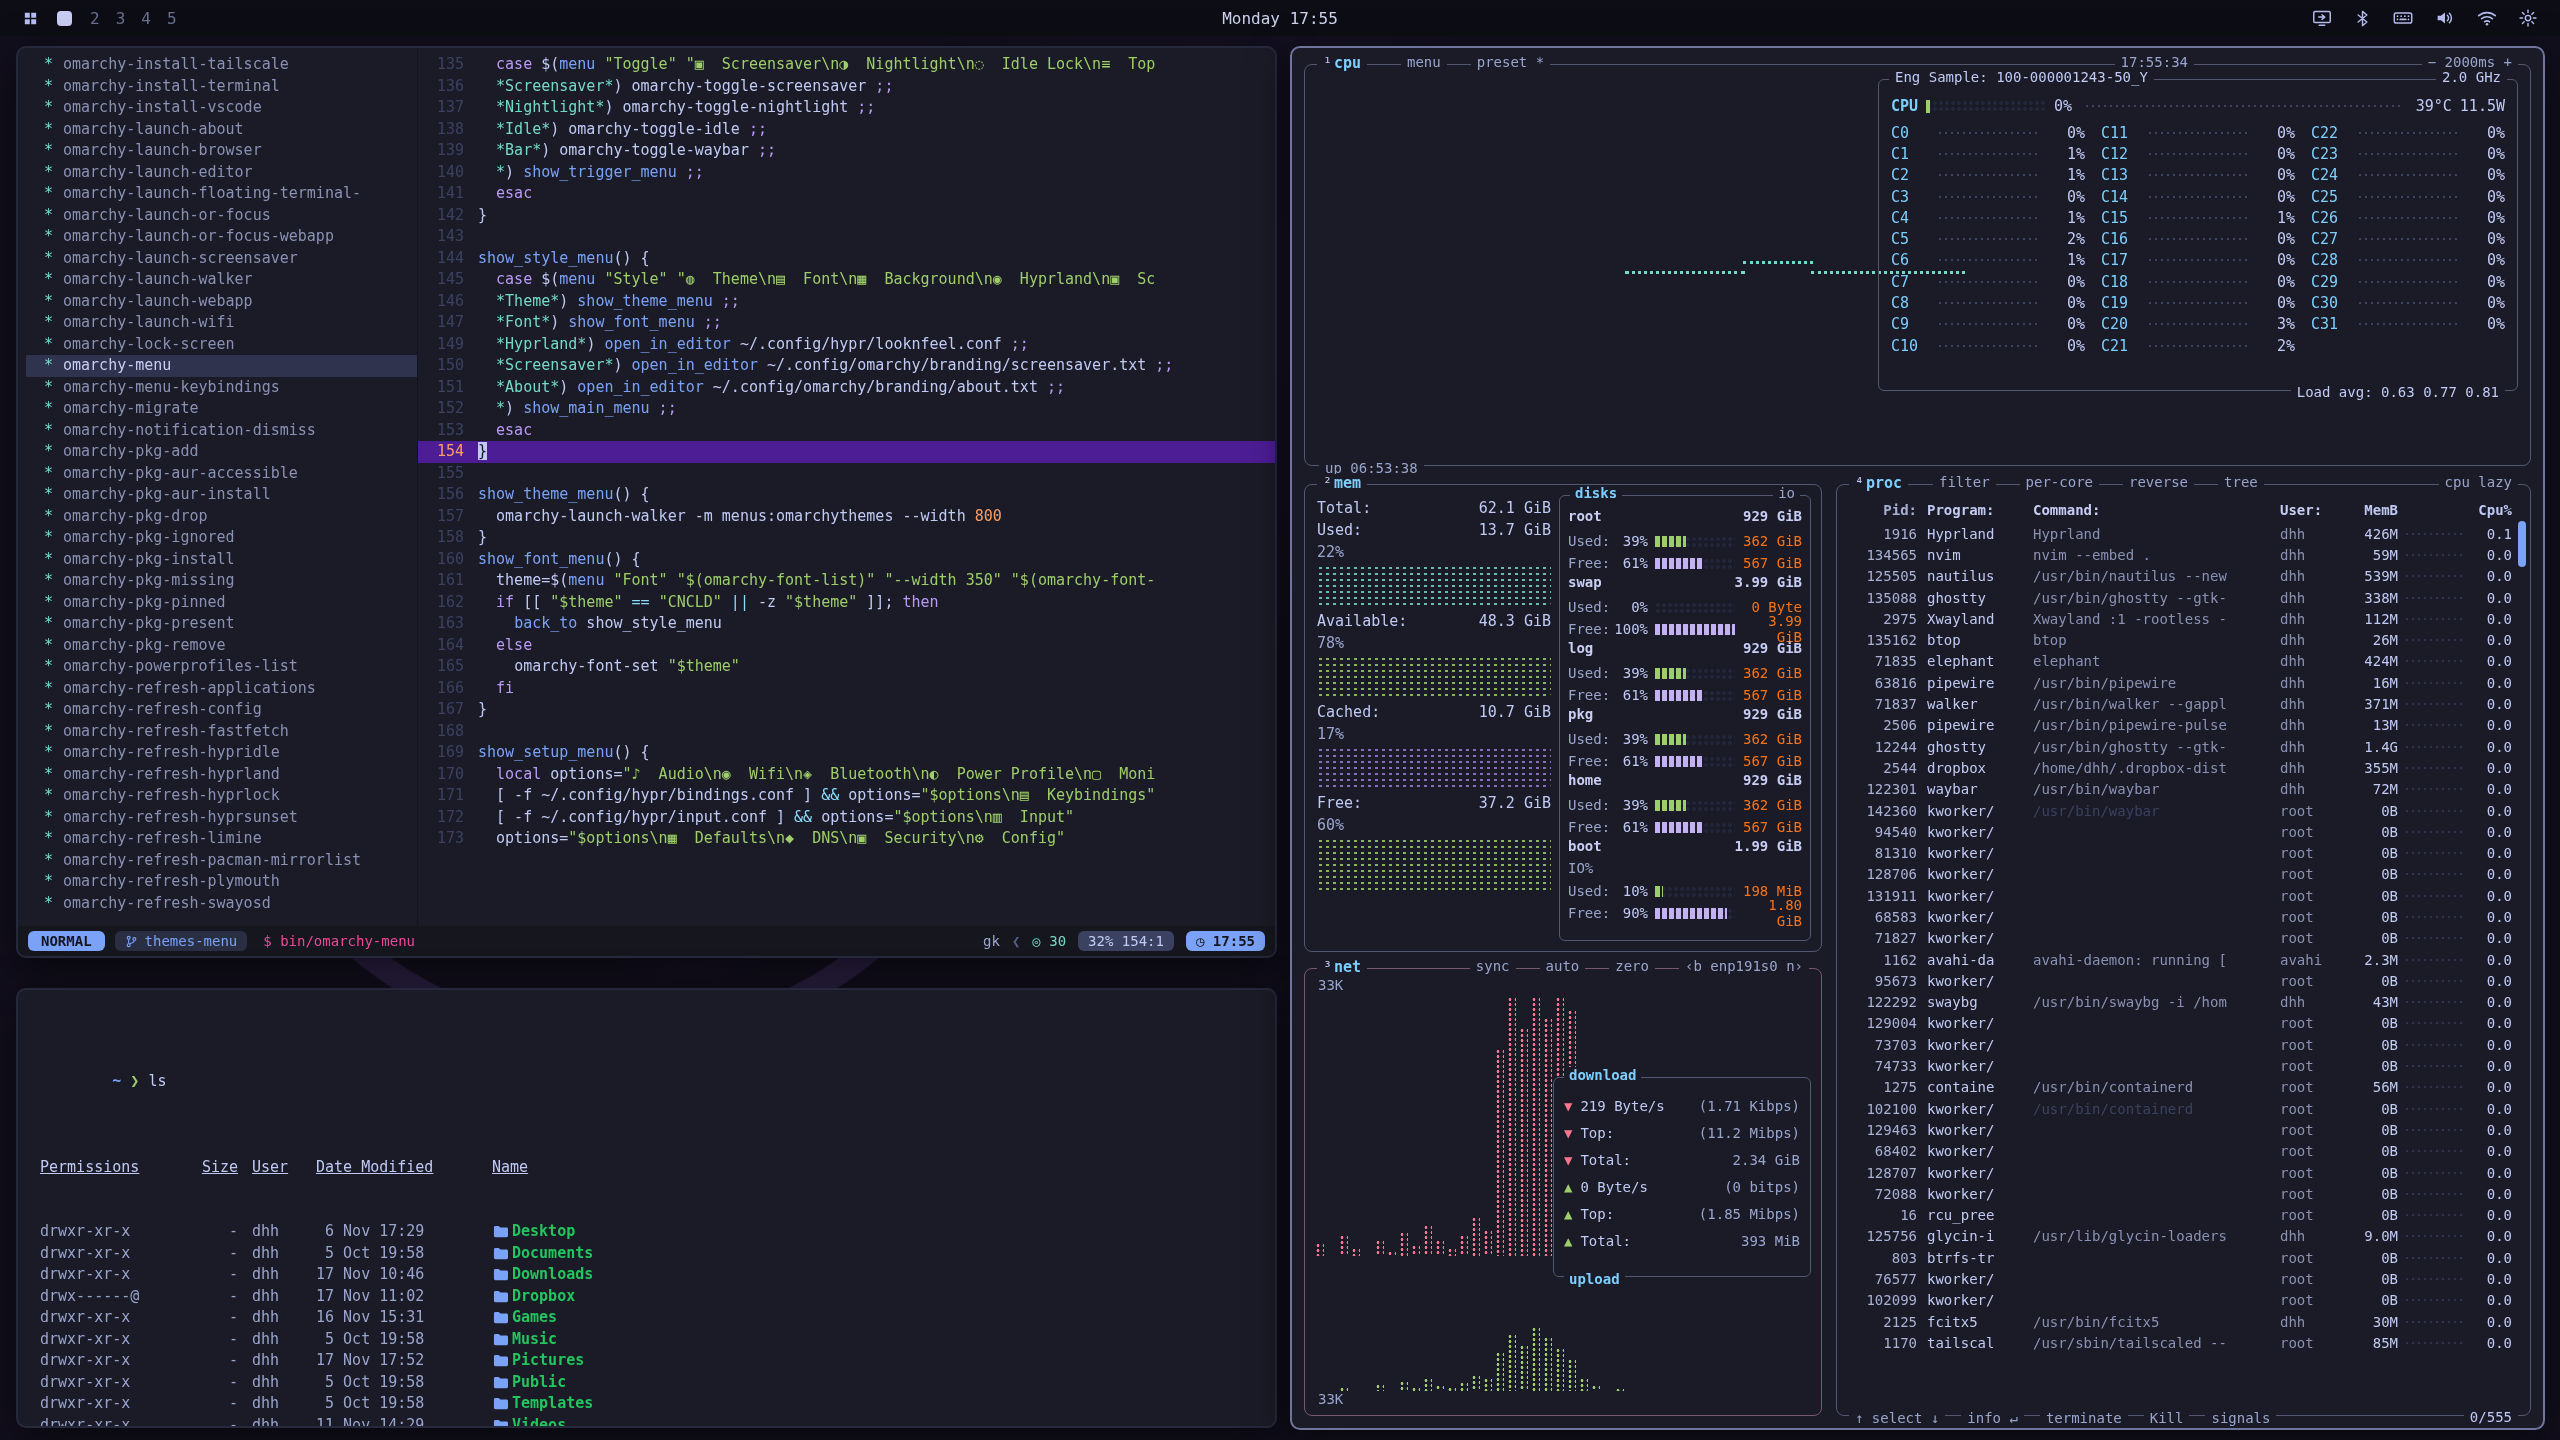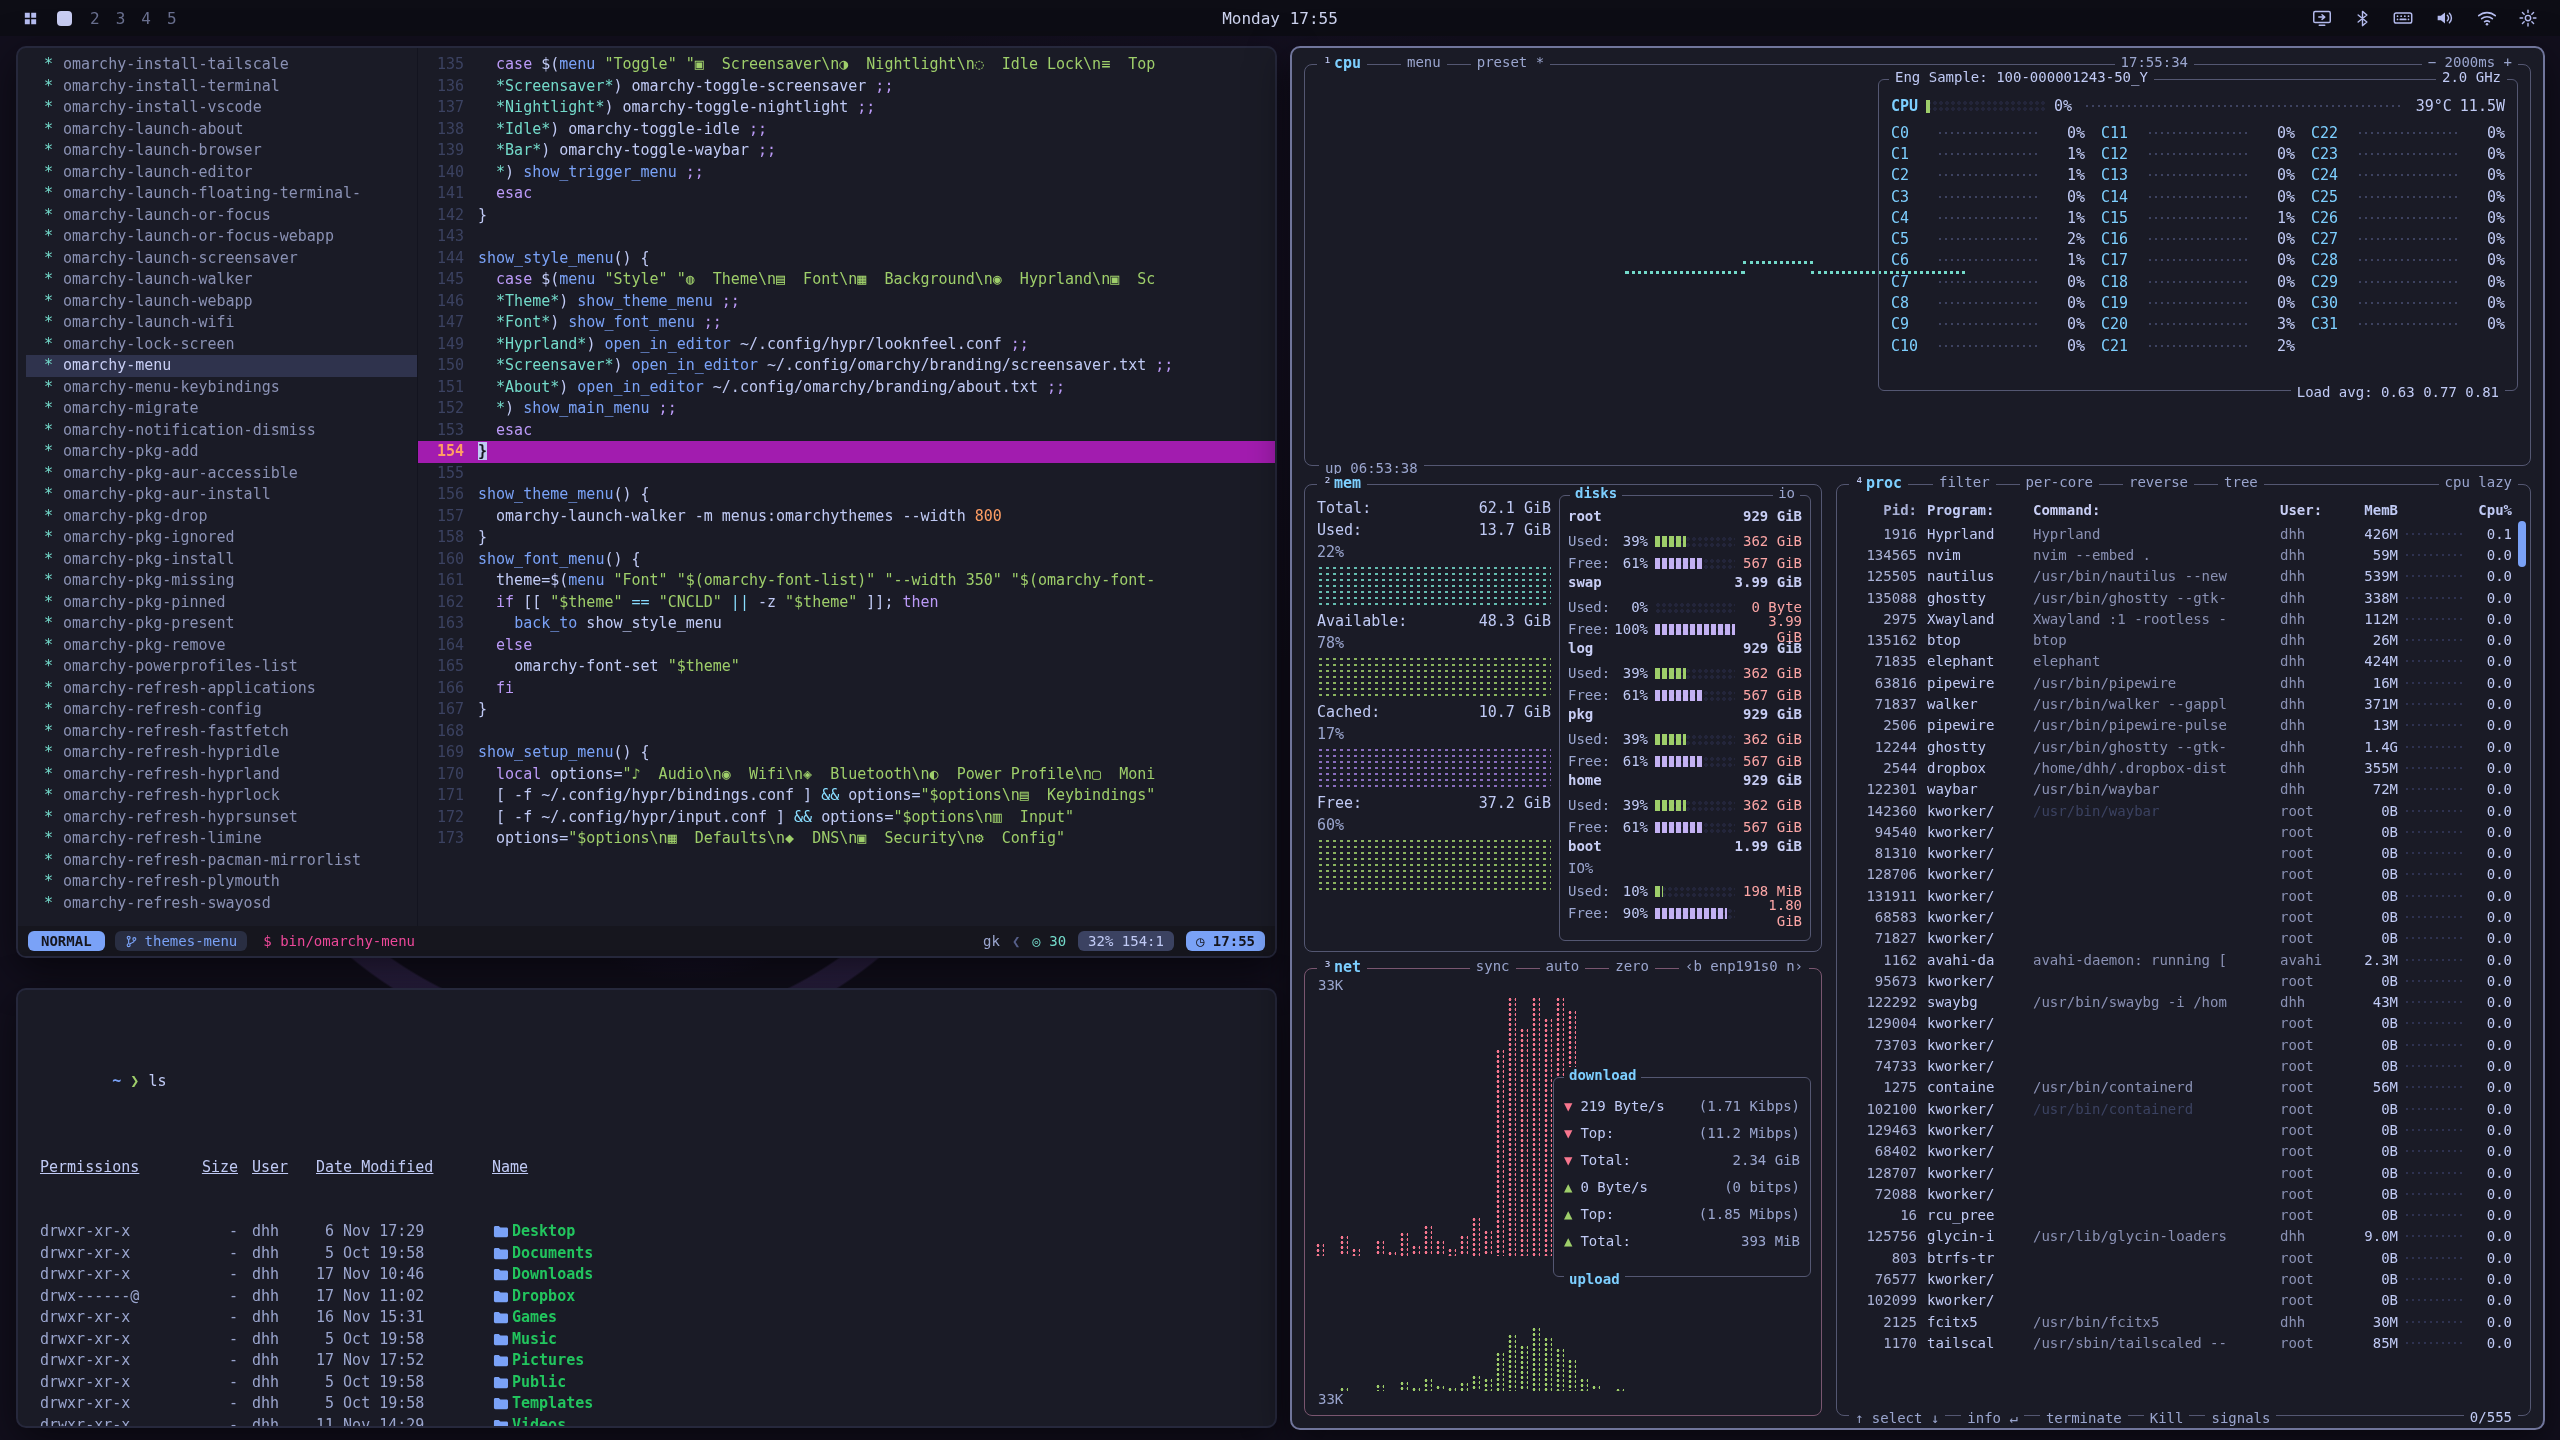--- a/index.html
+++ b/index.html
@@ -29,21 +29,21 @@
   #win-btop{left:1290px;top:46px;width:1255px;height:1384px;border:2px solid #70759b;}
 
   
   .nvim-body{display:flex;height:878px;font-size:15px;line-height:21.5px;}
   .filetree{width:400px;flex:none;padding:6px 0 0 8px;border-right:1px solid #13141f;overflow:hidden;box-sizing:border-box;}
   .ft-row{height:21.5px;display:flex;align-items:center;gap:9px;padding-left:18px;white-space:pre;color:#8a91b4;}
   .ft-row.sel{background:#2f334d;color:#c8cef5;}
   .ft-icon{color:#73daca;width:10px;flex:none;}
   .codepane{flex:1;padding-top:6px;overflow:hidden;position:relative;}
   .code-row{display:flex;height:21.5px;white-space:pre;}
-  .code-row.cursorline{background:#a21caf;font-weight:bold;}
+  .code-row.cursorline{background:#4c1d95;}
   .lnum{width:46px;flex:none;text-align:right;padding-right:14px;color:#3b4261;}
   .cursorline .lnum{color:#ff9e64;}
   .tk-k{color:#bb9af7}.tk-s{color:#9ece6a}.tk-p{color:#73daca}.tk-f{color:#7aa2f7}
   .tk-w{color:#c0caf5}.tk-d{color:#9aa5ce}.tk-n{color:#ff9e64}.tk-o{color:#89ddff}
   .tk-cur{background:#c0caf5;color:#16161e}
   .statusline{height:30px;background:#16161e;display:flex;align-items:center;gap:10px;padding:0 10px;font-size:14px;}
   .sl-mode{background:#7aa2f7;color:#16161e;font-weight:bold;padding:2px 13px;border-radius:6px;}
   .sl-branch{background:#292e42;color:#7aa2f7;padding:2px 10px;border-radius:6px;display:flex;align-items:center;gap:7px;}
   .sl-file{color:#ec4899;padding-left:6px;}
   .sl-right{margin-left:auto;display:flex;align-items:center;gap:12px;}
@@ -99,21 +99,21 @@
   .disks-title{position:absolute;top:-11px;left:10px;background:#1a1b26;padding:0 5px;color:#7dcfff;font-weight:bold;}
   .disks-io{position:absolute;top:-11px;right:10px;background:#1a1b26;padding:0 5px;color:#9aa5ce;}
   .disk-name-row{display:flex;justify-content:space-between;height:22px;color:#c8cef5;font-weight:bold;}
   .disk-m-row{display:flex;align-items:center;height:22px;color:#9aa5ce;}
   .dm-lbl{width:44px;flex:none;}
   .dm-pct{width:36px;text-align:right;flex:none;color:#c0caf5;}
   .dmeter{flex:1;height:11px;margin:0 7px;background-image:radial-gradient(#23253a 40%,transparent 42%);background-size:6px 6px;position:relative;border-radius:2px;}
   .dmeter>i{position:absolute;left:0;top:0;bottom:0;}
   .dmeter .used{background:repeating-linear-gradient(90deg,#9ece6a 0 5px,transparent 5px 7px);}
   .dmeter .free{background:repeating-linear-gradient(90deg,#c3b1f2 0 5px,transparent 5px 7px);}
-  .dm-val{width:60px;text-align:right;flex:none;color:#fca5a5;}
+  .dm-val{width:60px;text-align:right;flex:none;color:#f97316;}
   .disk-io-row{height:20px;color:#9aa5ce;}
 
   #box-net{left:12px;top:920px;width:516px;height:446px;border-color:#7a5670;}
   .net-scale{position:absolute;left:10px;color:#9aa5ce;font-size:14px;background:#1a1b26;padding:0 3px;z-index:3;}
   .net-down{position:absolute;left:10px;right:10px;top:28px;height:58%;display:flex;align-items:flex-end;overflow:hidden;}
   .net-up{position:absolute;left:10px;right:10px;bottom:24px;height:16%;display:flex;align-items:flex-end;overflow:hidden;}
   .nbar{width:9px;margin-right:3px;flex:none;background-size:6px 5px;}
   .nbar.dn{background-image:radial-gradient(#f7768e 34%,transparent 36%);}
   .nbar.up{background-image:radial-gradient(#9ece6a 34%,transparent 36%);}
   .net-info{position:absolute;right:10px;top:108px;width:258px;height:200px;border:1px solid #545772;border-radius:6px;background:#1a1b26;padding:14px 10px;box-sizing:border-box;z-index:4;font-size:14px;}

